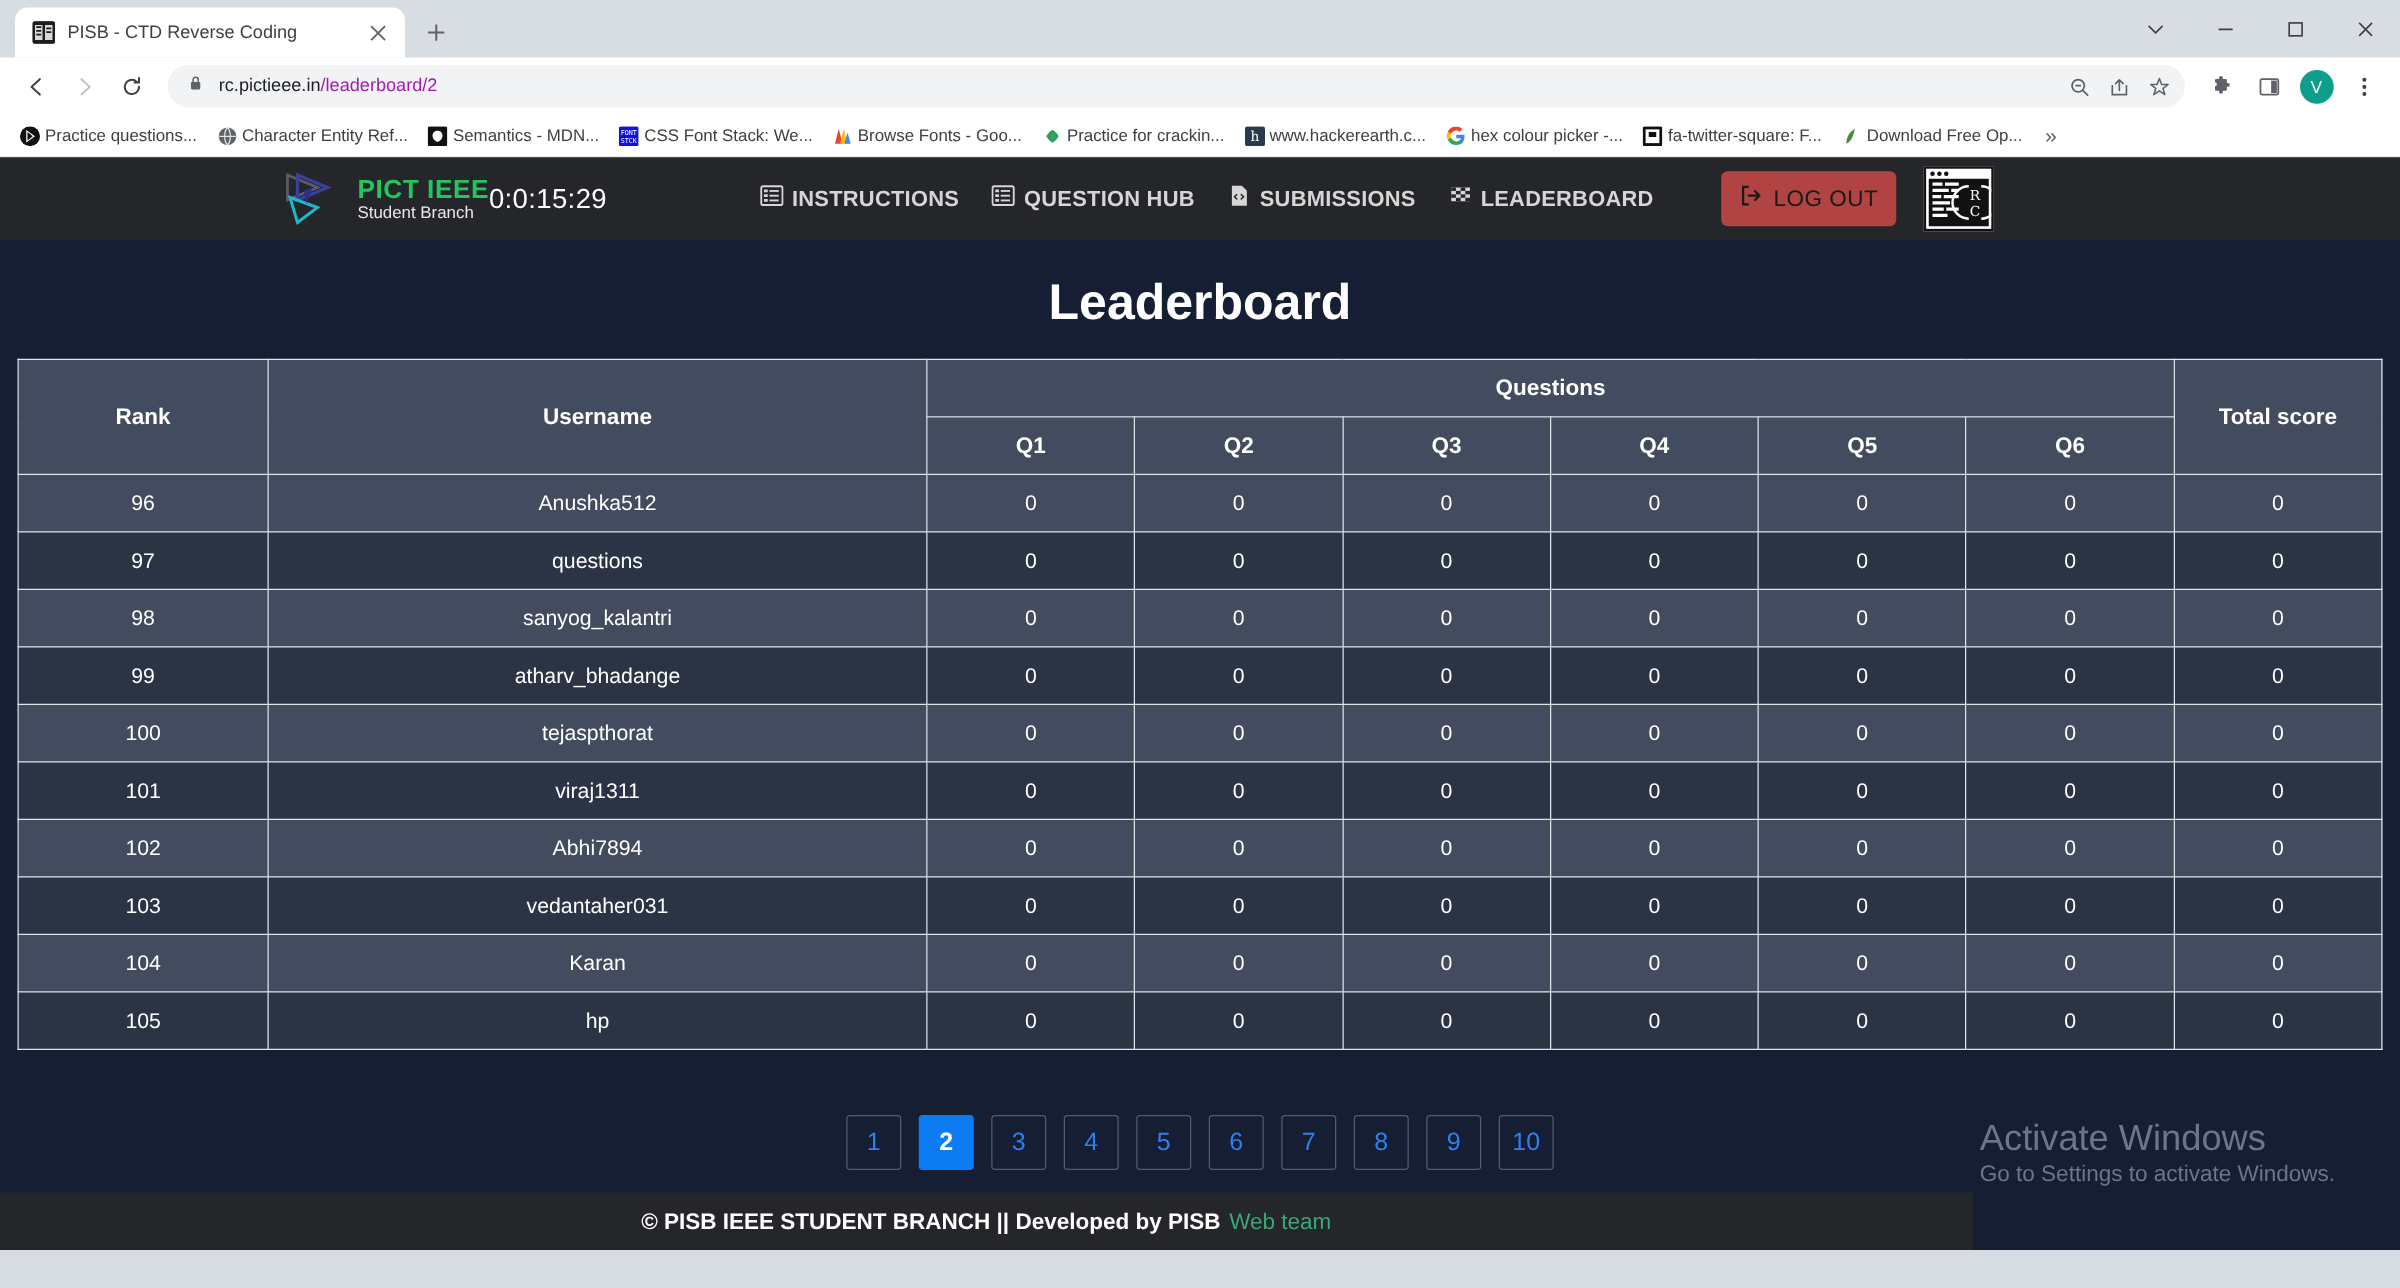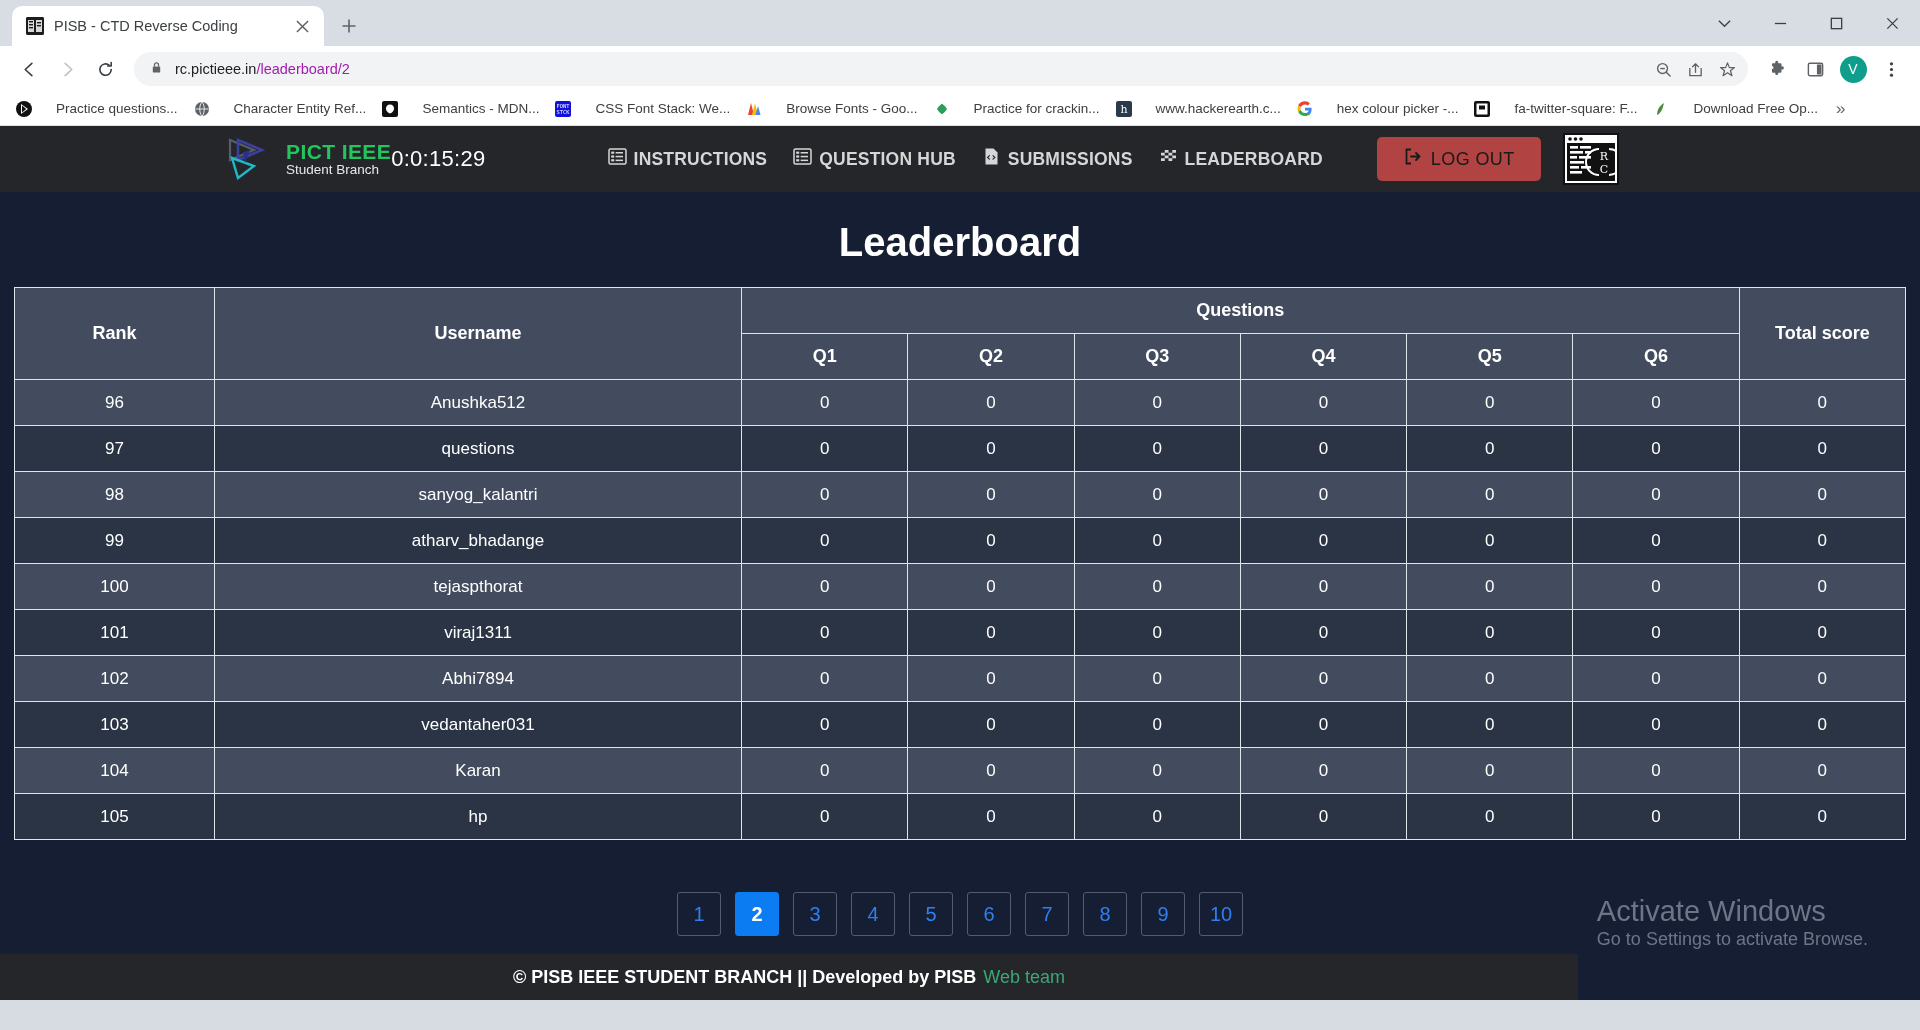--- a/index.html
+++ b/index.html
@@ -49,21 +49,21 @@
   .omni-actions { display: flex; align-items: center; gap: 2px; }
   .omni-actions .tbtn { width: 30px; height: 30px; }
   .omni-actions .tbtn svg { width: 17px; height: 17px; }
   .profile-av {
     width: 27px; height: 27px; border-radius: 50%; background: #0f9d8c; color: #fff;
     display:flex; align-items:center; justify-content:center; font-size: 14px; font-weight: 500;
   }
 
   .bookmarks { height: 34px; background: #fff; display: flex; align-items: center;
                padding: 0 8px; gap: 0px; border-bottom: 1px solid #e0e0e0; overflow: hidden; }
-  .bm { display: flex; align-items: center; gap: 24px; padding: 4px 8px; border-radius: 4px; flex: none; }
+  .bm { display: flex; align-items: center; gap: 4px; padding: 4px 8px; border-radius: 4px; flex: none; }
   .bm-ico { width: 16px; height: 16px; flex: none; display:flex; align-items:center; justify-content:center;
             border-radius: 2px; font-size: 9px; overflow: hidden; }
   .bm-label { font-size: 13.5px; color: #3c4043; white-space: nowrap; }
   .bm-overflow { margin-left: 4px; font-size: 17px; color: #5f6368; padding: 0 6px; }
 
   
   .site { width: 1920px; height: 874px; background: #161e33; position: relative; }
 
   .navbar {
     height: 66px; background: #242629; display: flex; align-items: center; padding: 0 24px;
@@ -74,21 +74,21 @@
   .brand-t1 { color: #22c55e; font-size: 21px; font-weight: bold; letter-spacing: .4px; }
   .brand-t2 { color: #e8e8e8; font-size: 13.5px; }
   .timer { color: #ffffff; font-size: 22px; margin-left: 0; letter-spacing: .3px; }
 
   .nav-items { display: flex; align-items: center; gap: 26px; margin-left: 122px; }
   .nav-item { display: flex; align-items: center; gap: 7px; color: #d6d6d6; font-size: 17.5px; letter-spacing: .2px; font-weight: bold;}
   .nav-item svg { width: 19px; height: 19px; flex: none; }
 
   .logout {
     margin-left: 54px; background: #b24343; color: #1a1a1a; border: none;
-    height: 44px; padding: 0 26px; border-radius: 5px; font-size: 18px; letter-spacing: .4px;
+    height: 44px; padding: 0 14px; border-radius: 5px; font-size: 18px; letter-spacing: .4px;
     display: flex; align-items: center; gap: 9px; font-family: inherit;
   }
   .logout svg { width: 19px; height: 19px; }
   .rc-logo { margin-left: 22px; width: 56px; height: 52px; background: #fff; border: 2px solid #111;
              display:flex; align-items:center; justify-content:center; flex: none; }
 
   .page-title { text-align: center; color: #ffffff; font-size: 40px; font-weight: 600; padding: 28px 0 22px; }
 
   .board { padding: 0 14px; }
   table.lb { width: 100%; border-collapse: collapse; table-layout: fixed; }
@@ -592,20 +592,20 @@
       <button class="pg">5</button>
       <button class="pg">6</button>
       <button class="pg">7</button>
       <button class="pg">8</button>
       <button class="pg">9</button>
       <button class="pg">10</button>
     </div>
 
   <div class="watermark">
     <div class="wm1">Activate Windows</div>
-    <div class="wm2">Go to Settings to activate Browse.</div>
+    <div class="wm2">Go to Settings to activate Windows.</div>
   </div>
 
   <div class="footer">
     <span class="footer-main">© PISB IEEE STUDENT BRANCH || Developed by PISB</span>
     <span class="footer-link">Web team</span>
   </div>
 </div>
 
 </body></html>

